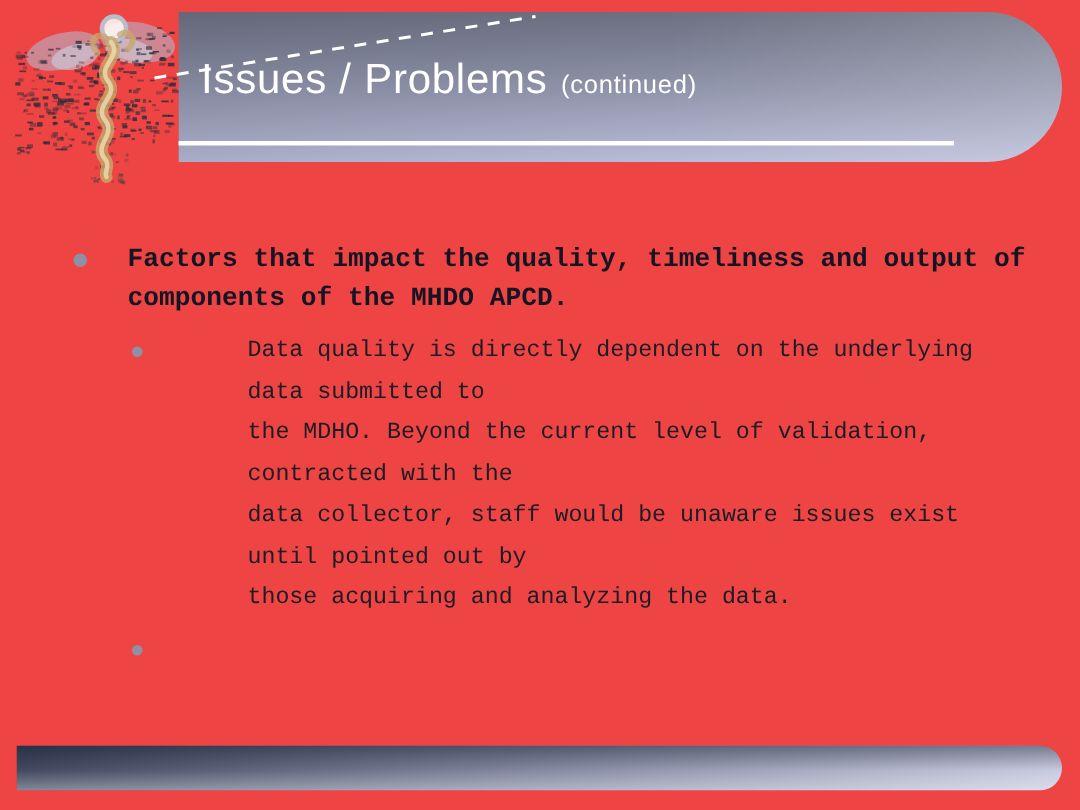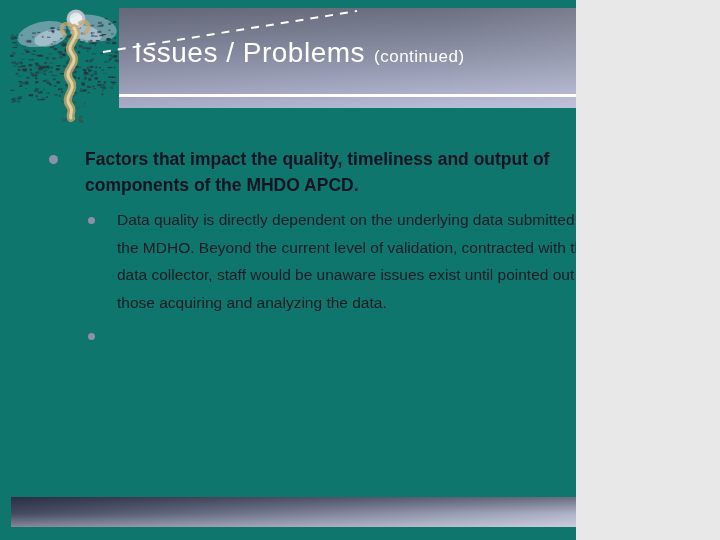--- a/index.html
+++ b/index.html
@@ -1,17 +1,17 @@
 <!DOCTYPE html>
 <html><head>
 <meta charset="utf-8">
 <style>
   html,body{margin:0;padding:0;background:#e8e8e8;}
   .slide{
-    position:relative;width:576px;height:540px;background:#0f766e;
+    position:relative;width:720px;height:540px;background:#ef4444;
     overflow:hidden;font-family:"Liberation Sans",sans-serif;
   }
   
   .header-capsule{
     position:absolute;left:119px;top:8px;width:589px;height:100px;
     border-radius:0 50px 50px 0;
     background:
       linear-gradient(90deg,rgba(30,32,48,0.10) 0%,rgba(255,255,255,0.00) 55%,rgba(255,255,255,0.18) 100%),
       linear-gradient(180deg,#6b6f80 0%,#8e92a8 48%,#b9bcd7 100%);
   }
@@ -20,29 +20,29 @@
   }
   .header-dashes{position:absolute;left:0;top:0;width:720px;height:120px;pointer-events:none;}
   .header-title{
     position:absolute;left:134px;top:37px;color:#ffffff;
     font-size:28px;letter-spacing:0.5px;white-space:nowrap;
   }
   .title-suffix{font-size:17px;margin-left:9px;}
   
   .logo{position:absolute;left:4px;top:4px;width:120px;height:122px;}
   
-  .content{position:absolute;left:40px;top:146px;width:648px;}
+  .content{position:absolute;left:40px;top:160px;width:648px;font-family:Liberation Mono, monospace;}
   .h-row{display:flex;align-items:flex-start;}
   .h-dot{flex:none;width:9px;height:9px;border-radius:50%;background:#8d91a6;margin:9px 0 0 9px;}
   .h-text{
     margin-left:27px;font-weight:bold;font-size:17.5px;line-height:26px;
     color:#141422;white-space:pre-line;
   }
   .sub-list{margin-top:8px;}
-  .sub-item{display:flex;align-items:flex-start;margin:0 0 6px 48px;}
+  .sub-item{display:flex;align-items:flex-start;margin:0 0 6px 48px;gap:48px;}
   .s-dot{flex:none;width:7px;height:7px;border-radius:50%;background:#8d91a6;margin-top:11px;}
   .s-text{
     margin-left:22px;font-size:15.5px;line-height:27.5px;
     color:#1c1c24;white-space:pre-line;
   }
   
   .bottom-bar{
     position:absolute;left:11px;top:497px;width:697px;height:30px;
     border-radius:0 15px 15px 0;
     background:

